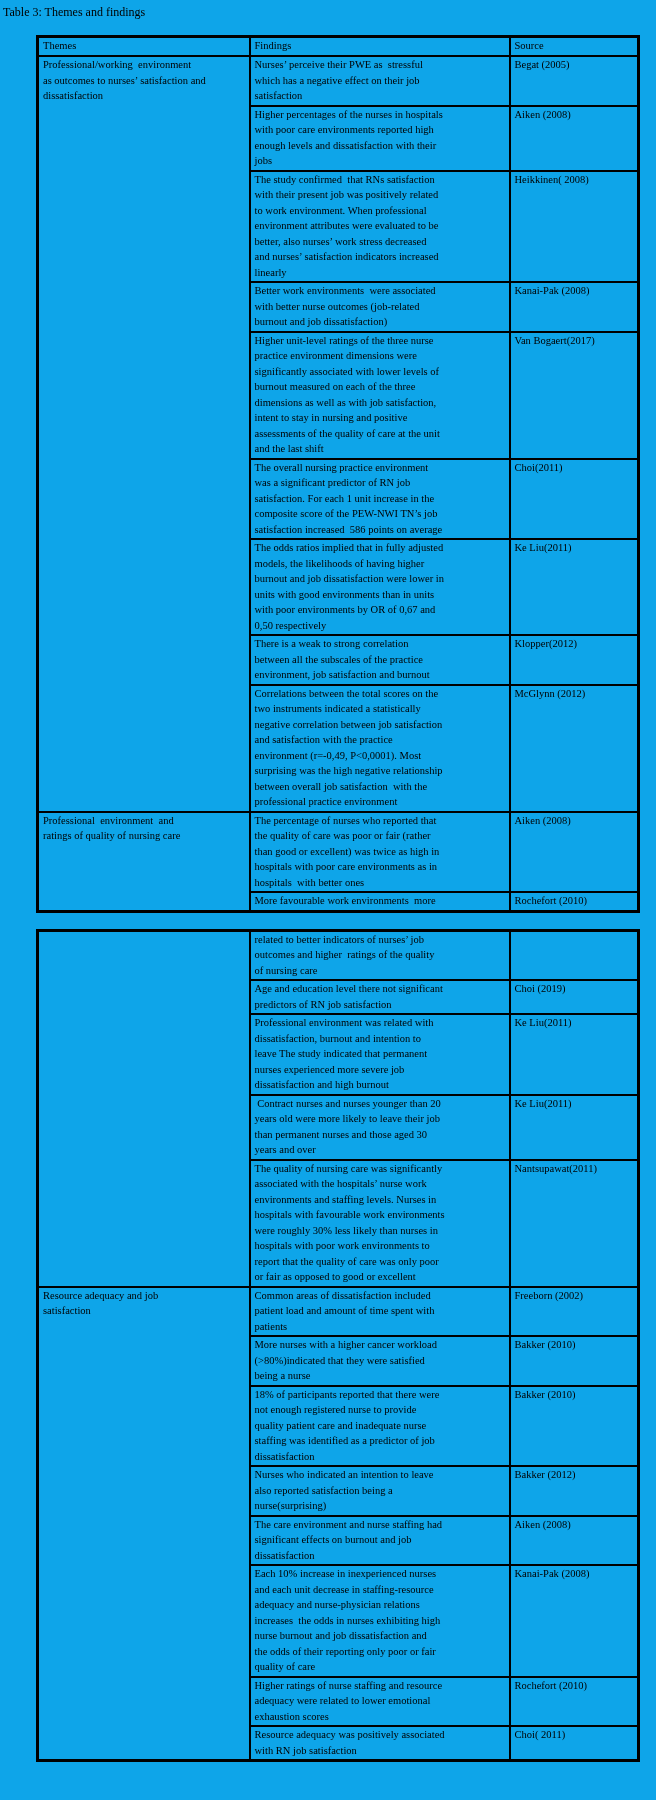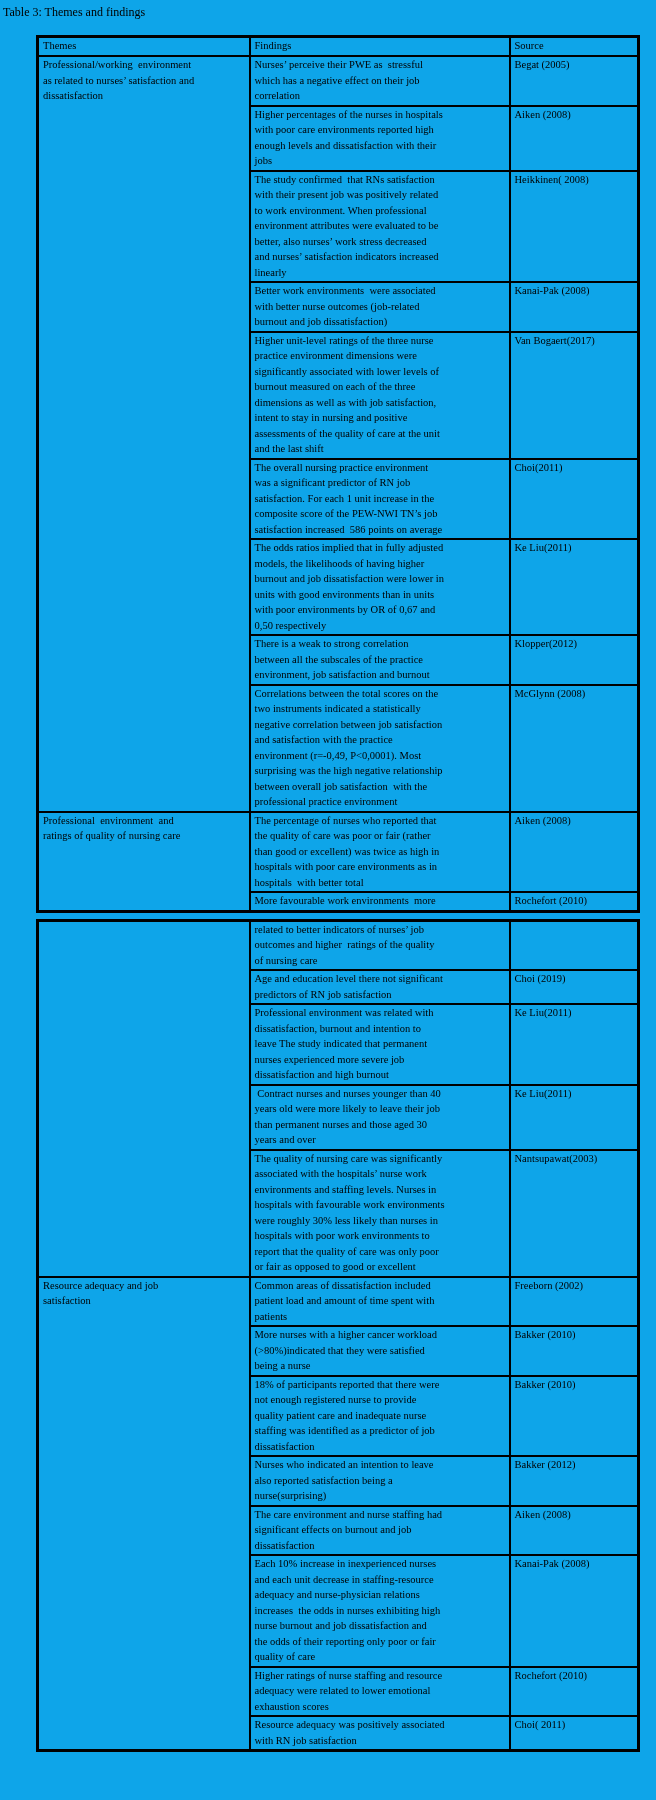--- a/index.html
+++ b/index.html
@@ -25,21 +25,21 @@
     left: 36px;
     top: 35px;
     width: 604px;
   }
   table.grid {
     border-collapse: collapse;
     table-layout: fixed;
     width: 601px;
     border: 3px solid #000000;
   }
-  table.grid + table.grid { margin-top: 6px; }
+  table.grid + table.grid { margin-top: 16px; }
   table.grid td {
     border: 2px solid #000000;
     vertical-align: top;
     font-size: 10.5px;
     line-height: 15.5px;
     padding: 0 3px 1px 4px;
     white-space: pre-wrap;
     word-wrap: break-word;
     font-weight: normal;
     text-align: left;
@@ -66,25 +66,25 @@
         </colgroup>
       <tbody>
           <tr class="hdr">
         <td class="theme-col">Themes</td>
         <td class="find-col">Findings</td>
         <td class="src-col">Source</td>
       </tr>
 
       <tr>
         <td class="theme-col" rowspan="9">Professional/working  environment
-as related to nurses’ satisfaction and
+as outcomes to nurses’ satisfaction and
 dissatisfaction</td>
         <td class="find-col">Nurses’ perceive their PWE as  stressful
 which has a negative effect on their job
-correlation</td>
+satisfaction</td>
         <td class="src-col">Begat (2005)</td>
       </tr>
       <tr>
         <td class="find-col">Higher percentages of the nurses in hospitals
 with poor care environments reported high
 enough levels and dissatisfaction with their
 jobs</td>
         <td class="src-col">Aiken (2008)</td>
       </tr>
       <tr>
@@ -139,31 +139,31 @@
       </tr>
       <tr>
         <td class="find-col">Correlations between the total scores on the
 two instruments indicated a statistically
 negative correlation between job satisfaction
 and satisfaction with the practice
 environment (r=-0,49, P&lt;0,0001). Most
 surprising was the high negative relationship
 between overall job satisfaction  with the
 professional practice environment</td>
-        <td class="src-col">McGlynn (2008)</td>
+        <td class="src-col">McGlynn (2012)</td>
       </tr>
 
       <tr>
         <td class="theme-col" rowspan="2">Professional  environment  and
 ratings of quality of nursing care</td>
         <td class="find-col">The percentage of nurses who reported that
 the quality of care was poor or fair (rather
 than good or excellent) was twice as high in
 hospitals with poor care environments as in
-hospitals  with better total</td>
+hospitals  with better ones</td>
         <td class="src-col">Aiken (2008)</td>
       </tr>
       <tr>
         <td class="find-col">More favourable work environments  more</td>
         <td class="src-col">Rochefort (2010)</td>
       </tr>
     </tbody>
       </table>
 
     <table class="grid">
@@ -188,36 +188,36 @@
       </tr>
       <tr>
         <td class="find-col">Professional environment was related with
 dissatisfaction, burnout and intention to
 leave The study indicated that permanent
 nurses experienced more severe job
 dissatisfaction and high burnout</td>
         <td class="src-col">Ke Liu(2011)</td>
       </tr>
       <tr>
-        <td class="find-col"> Contract nurses and nurses younger than 40
+        <td class="find-col"> Contract nurses and nurses younger than 20
 years old were more likely to leave their job
 than permanent nurses and those aged 30
 years and over</td>
         <td class="src-col">Ke Liu(2011)</td>
       </tr>
       <tr>
         <td class="find-col">The quality of nursing care was significantly
 associated with the hospitals’ nurse work
 environments and staffing levels. Nurses in
 hospitals with favourable work environments
 were roughly 30% less likely than nurses in
 hospitals with poor work environments to
 report that the quality of care was only poor
 or fair as opposed to good or excellent</td>
-        <td class="src-col">Nantsupawat(2003)</td>
+        <td class="src-col">Nantsupawat(2011)</td>
       </tr>
 
       <tr>
         <td class="theme-col" rowspan="8">Resource adequacy and job
 satisfaction</td>
         <td class="find-col">Common areas of dissatisfaction included
 patient load and amount of time spent with
 patients</td>
         <td class="src-col">Freeborn (2002)</td>
       </tr>

